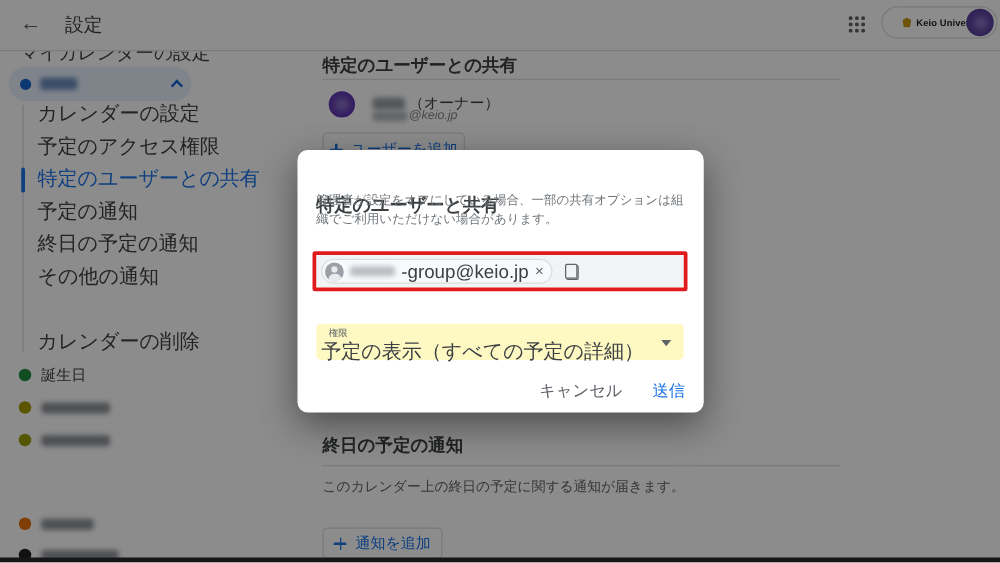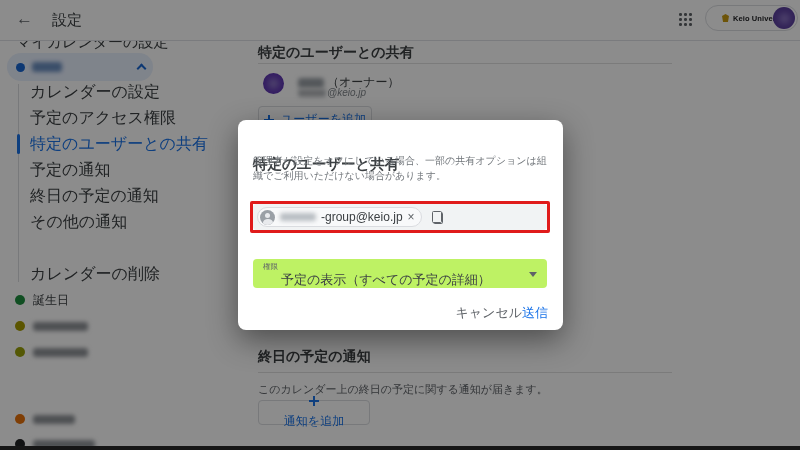--- a/index.html
+++ b/index.html
@@ -62,59 +62,59 @@
   .owner-email-line .redact { width:28px; height:8px; background:#b3b6ba; margin-right:1px; }
   .owner-email { font-size:10px; color:#80868b;font-style:italic; }
   .ghost-btn { position:absolute; border:1px solid #dadce0; border-radius:4px; background:#fff;
                display:flex; align-items:center; justify-content:center; gap:7px;
                color:#1a73e8; font-size:12px; cursor:pointer; white-space:nowrap; }
   .plus-icon { position:relative; width:10px; height:10px; flex:none; }
   .plus-icon::before { content:""; position:absolute; left:0; top:4.5px; width:10px; height:1.6px; background:currentColor; }
   .plus-icon::after  { content:""; position:absolute; left:4.2px; top:0; width:1.6px; height:10px; background:currentColor; }
   .add-user-btn { left:20px; top:65px; width:114px; height:27px; }
   .section-desc { position:absolute; left:20px; font-size:11px; color:#5f6368; white-space:nowrap; }
-  .add-notif-btn { left:20px; top:359px; width:112px; height:25px;flex-direction:column; }
+  .add-notif-btn { left:20px; top:381px; width:96px; height:25px; }
 
   
   .scrim { position:absolute; inset:0; background:rgba(0,0,0,0.45); z-index:10; }
   .dialog { position:absolute; left:238px; top:120px; width:325px; height:210px; background:#fff;
             border-radius:8px; box-shadow:0 10px 30px rgba(0,0,0,.45); z-index:20; }
   .dialog-title { position:absolute; left:15px; top:11px; font-size:14.5px; color:#3c4043;margin-top:24px; }
   .dialog-desc { position:absolute; left:15px; top:33px; width:296px; font-size:10px;
                  line-height:15px; color:#70757a; }
   .chip-field { position:absolute; left:15px; top:84px; width:294px; height:26px; background:#f1f3f4;
                 border-radius:4px; display:flex; align-items:center; padding-left:4px; }
   .chip { height:20px; border:1px solid #dadce0; border-radius:10px; background:#f8f9fa;
           display:flex; align-items:center; padding:0 6px 0 2px; gap:5px; }
   .person-icon { position:relative; width:15px; height:15px; border-radius:50%; background:#9aa0a6;
                  overflow:hidden; flex:none; }
   .person-icon::before { content:""; position:absolute; left:5px; top:3px; width:5px; height:5px;
                  border-radius:50%; background:#e8eaed; }
   .person-icon::after { content:""; position:absolute; left:2.5px; top:9px; width:10px; height:7px;
                  border-radius:50% 50% 0 0; background:#e8eaed; }
   .chip .redact { width:36px; height:8px; background:#b9bec3; }
-  .chip-email { font-size:12px; color:#3c4043; white-space:nowrap; }
+  .chip-email { font-size:15px; color:#3c4043; white-space:nowrap; }
   .chip-remove { font-size:12px; color:#5f6368; line-height:12px; cursor:pointer; }
   .copy-icon { position:relative; width:11px; height:13px; margin-left:10px; cursor:pointer; }
   .copy-icon::before { content:""; position:absolute; right:0; bottom:0; width:8px; height:10px;
                  border:1.4px solid #5f6368; border-radius:1.5px; background:#f1f3f4; }
   .copy-icon::after { content:""; position:absolute; left:0; top:0; width:8px; height:10px;
                  border:1.4px solid #5f6368; border-radius:1.5px; background:#f1f3f4; }
   .email-input { position:absolute; left:15px; top:114px; width:294px; height:20px; background:#f1f3f4;
                  border:none; border-radius:4px; padding:0 10px; font-size:11px; color:#3c4043;
                  font-family:inherit; outline:none; }
   .email-input::placeholder { color:#5f6368; opacity:1; }
-  .perm-select { position:absolute; left:15px; top:139px; width:294px; height:29px; background:#bef264;
+  .perm-select { position:absolute; left:15px; top:139px; width:294px; height:29px; background:#fef9c3;
                  border-radius:4px; cursor:pointer; }
   .perm-label { position:absolute; left:10px; top:3px; font-size:7.5px; color:#5f6368; }
-  .perm-value { position:absolute; left:28px; top:12px; font-size:13px; color:#3c4043; white-space:nowrap; }
+  .perm-value { position:absolute; left:4px; top:12px; font-size:16px; color:#3c4043; white-space:nowrap; }
   .caret-down { position:absolute; right:10px; top:13px; width:0; height:0;
                 border-left:4px solid transparent; border-right:4px solid transparent;
                 border-top:5px solid #5f6368; }
-  .dialog-actions { position:absolute; right:15px; top:184px; display:flex; align-items:center; }
+  .dialog-actions { position:absolute; right:15px; top:184px; display:flex; gap:24px; align-items:center; }
   .text-btn { font-size:13px; cursor:pointer; white-space:nowrap; }
   .cancel-btn { color:#5f6368; }
   .send-btn { color:#1a73e8; }
 
   
   .annotation-box { position:absolute; left:250px; top:201px; width:300px; height:32px;
                     border:3px solid #e01b1b; border-radius:2px; z-index:30; }
   .bottom-edge { position:absolute; left:0; bottom:0; width:800px; height:4px; background:#161616; z-index:40; }
 </style>
 </head>

